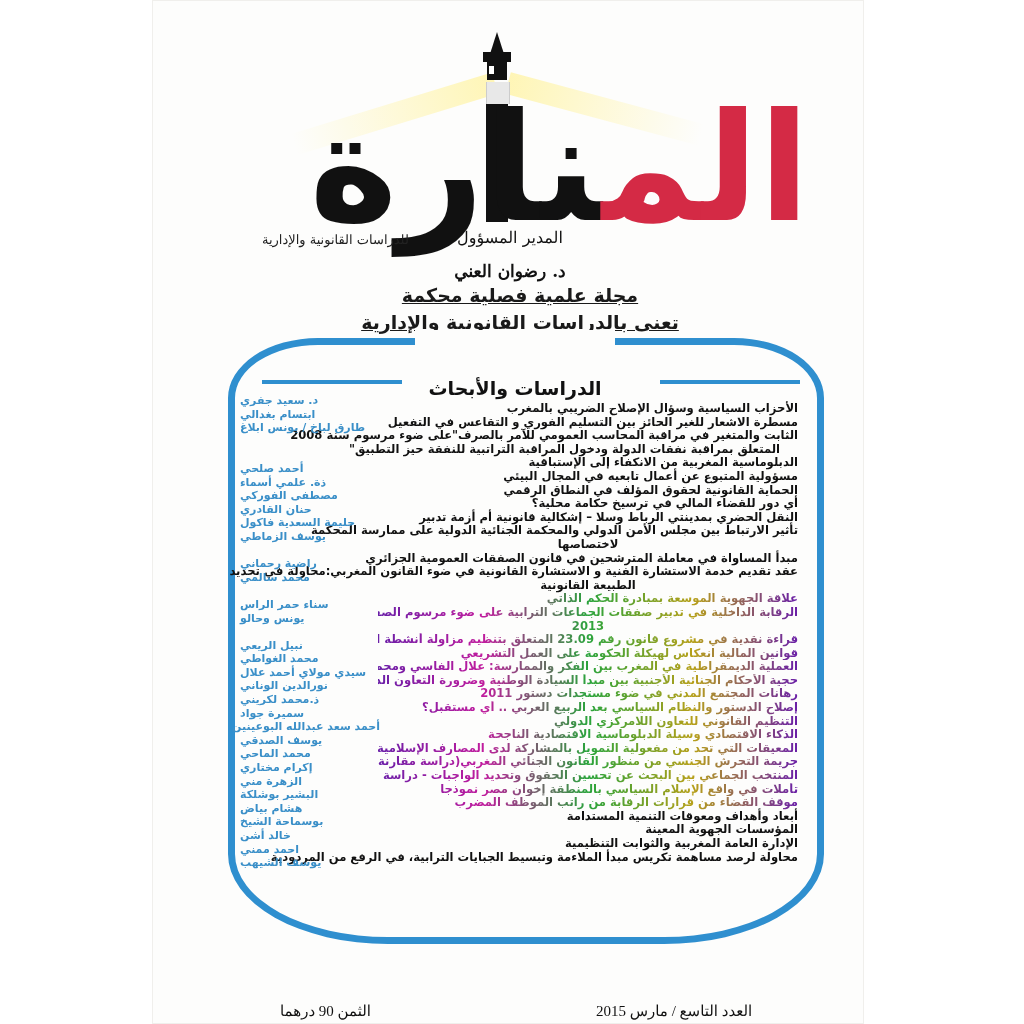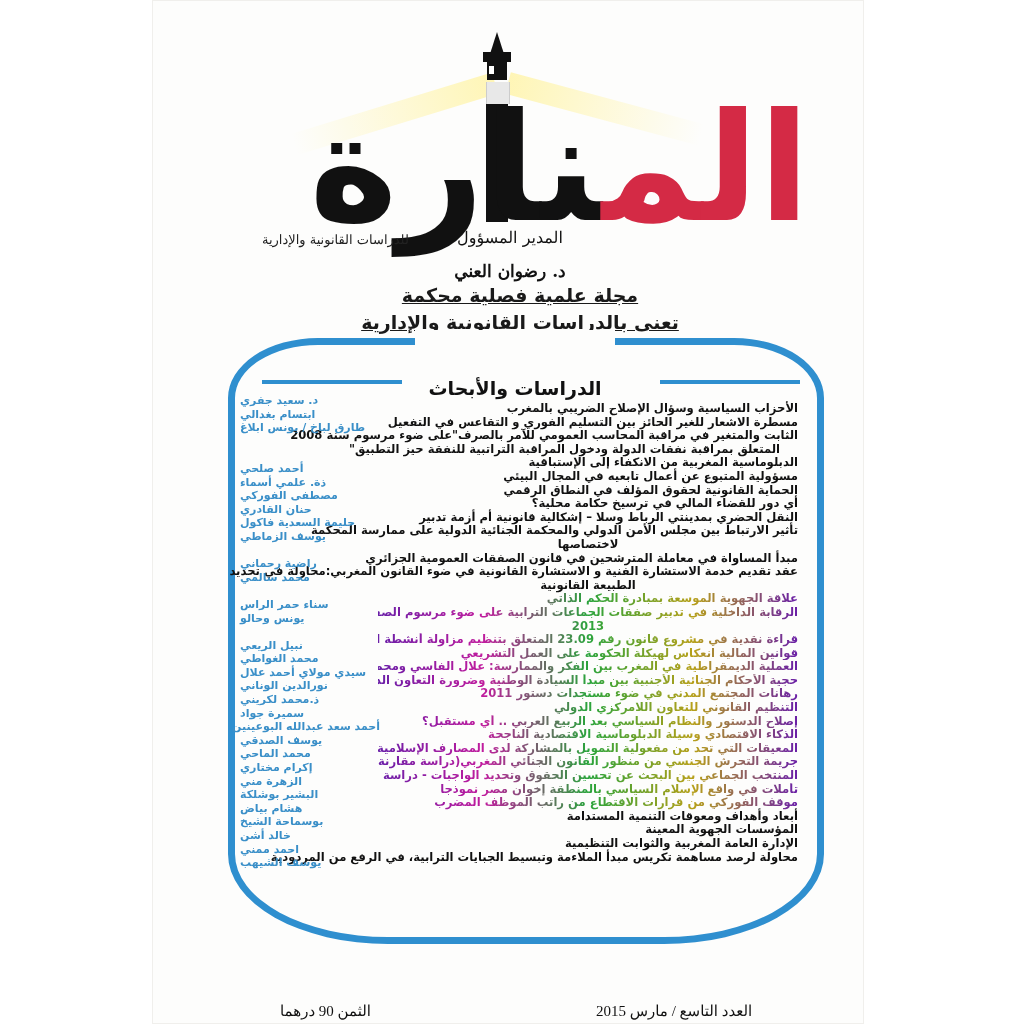--- a/index.html
+++ b/index.html
@@ -122,28 +122,28 @@
   <span class="row">عقد تقديم خدمة الاستشارة الفنية و الاستشارة القانونية في ضوء القانون المغربي:محاولة في تحديد</span>
   <span class="row center">الطبيعة القانونية</span>
   <span class="row rainbow">علاقة الجهوية الموسعة بمبادرة الحكم الذاتي</span>
   <span class="row rainbow">الرقابة الداخلية في تدبير صفقات الجماعات الترابية على ضوء مرسوم الصفقات الجديد ل 20 مارس</span>
   <span class="row center rainbow">2013</span>
   <span class="row rainbow">قراءة نقدية في مشروع قانون رقم 23.09 المتعلق بتنظيم مزاولة أنشطة الصناعة التقليدية</span>
   <span class="row rainbow">قوانين المالية انعكاس لهيكلة الحكومة على العمل التشريعي</span>
   <span class="row rainbow">العملية الديمقراطية في المغرب بين الفكر والممارسة: علال الفاسي ومحمد حسن الوزاني نموذجا</span>
   <span class="row rainbow">حجية الأحكام الجنائية الأجنبية بين مبدأ السيادة الوطنية وضرورة التعاون الدولي</span>
   <span class="row rainbow">رهانات المجتمع المدني في ضوء مستجدات دستور 2011</span>
+  <span class="row rainbow">إصلاح الدستور والنظام السياسي بعد الربيع العربي .. أي مستقبل؟</span>
   <span class="row rainbow">التنظيم القانوني للتعاون اللامركزي الدولي</span>
-  <span class="row rainbow">إصلاح الدستور والنظام السياسي بعد الربيع العربي .. أي مستقبل؟</span>
   <span class="row rainbow">الذكاء الاقتصادي وسيلة الدبلوماسية الاقتصادية الناجحة</span>
   <span class="row rainbow">المعيقات التي تحد من مفعولية التمويل بالمشاركة لدى المصارف الإسلامية</span>
   <span class="row rainbow">جريمة التحرش الجنسي من منظور القانون الجنائي المغربي(دراسة مقارنة)</span>
   <span class="row rainbow">المنتخب الجماعي بين البحث عن تحسين الحقوق وتحديد الواجبات - دراسة سوسيوقانونية -</span>
   <span class="row rainbow">تأملات في واقع الإسلام السياسي بالمنطقة إخوان مصر نموذجا</span>
-  <span class="row rainbow">موقف الفوركي من قرارات الاقتطاع من راتب الموظف المضرب</span>
+  <span class="row rainbow">موقف القضاء من قرارات الرقابة من راتب الموظف المضرب</span>
   <span class="row">أبعاد وأهداف ومعوقات التنمية المستدامة</span>
   <span class="row">المؤسسات الجهوية المعينة</span>
   <span class="row">الإدارة العامة المغربية والثوابت التنظيمية</span>
   <span class="row">محاولة لرصد مساهمة تكريس مبدأ الملاءمة وتبسيط الجبايات الترابية، في الرفع من المردودية</span>
 </div>
 
 <div class="authors">
   <span class="a">د. سعيد جفري</span>
   <span class="a">ابتسام بغدالي</span>
   <span class="a">طارق لباخ / يونس ابلاغ</span>

